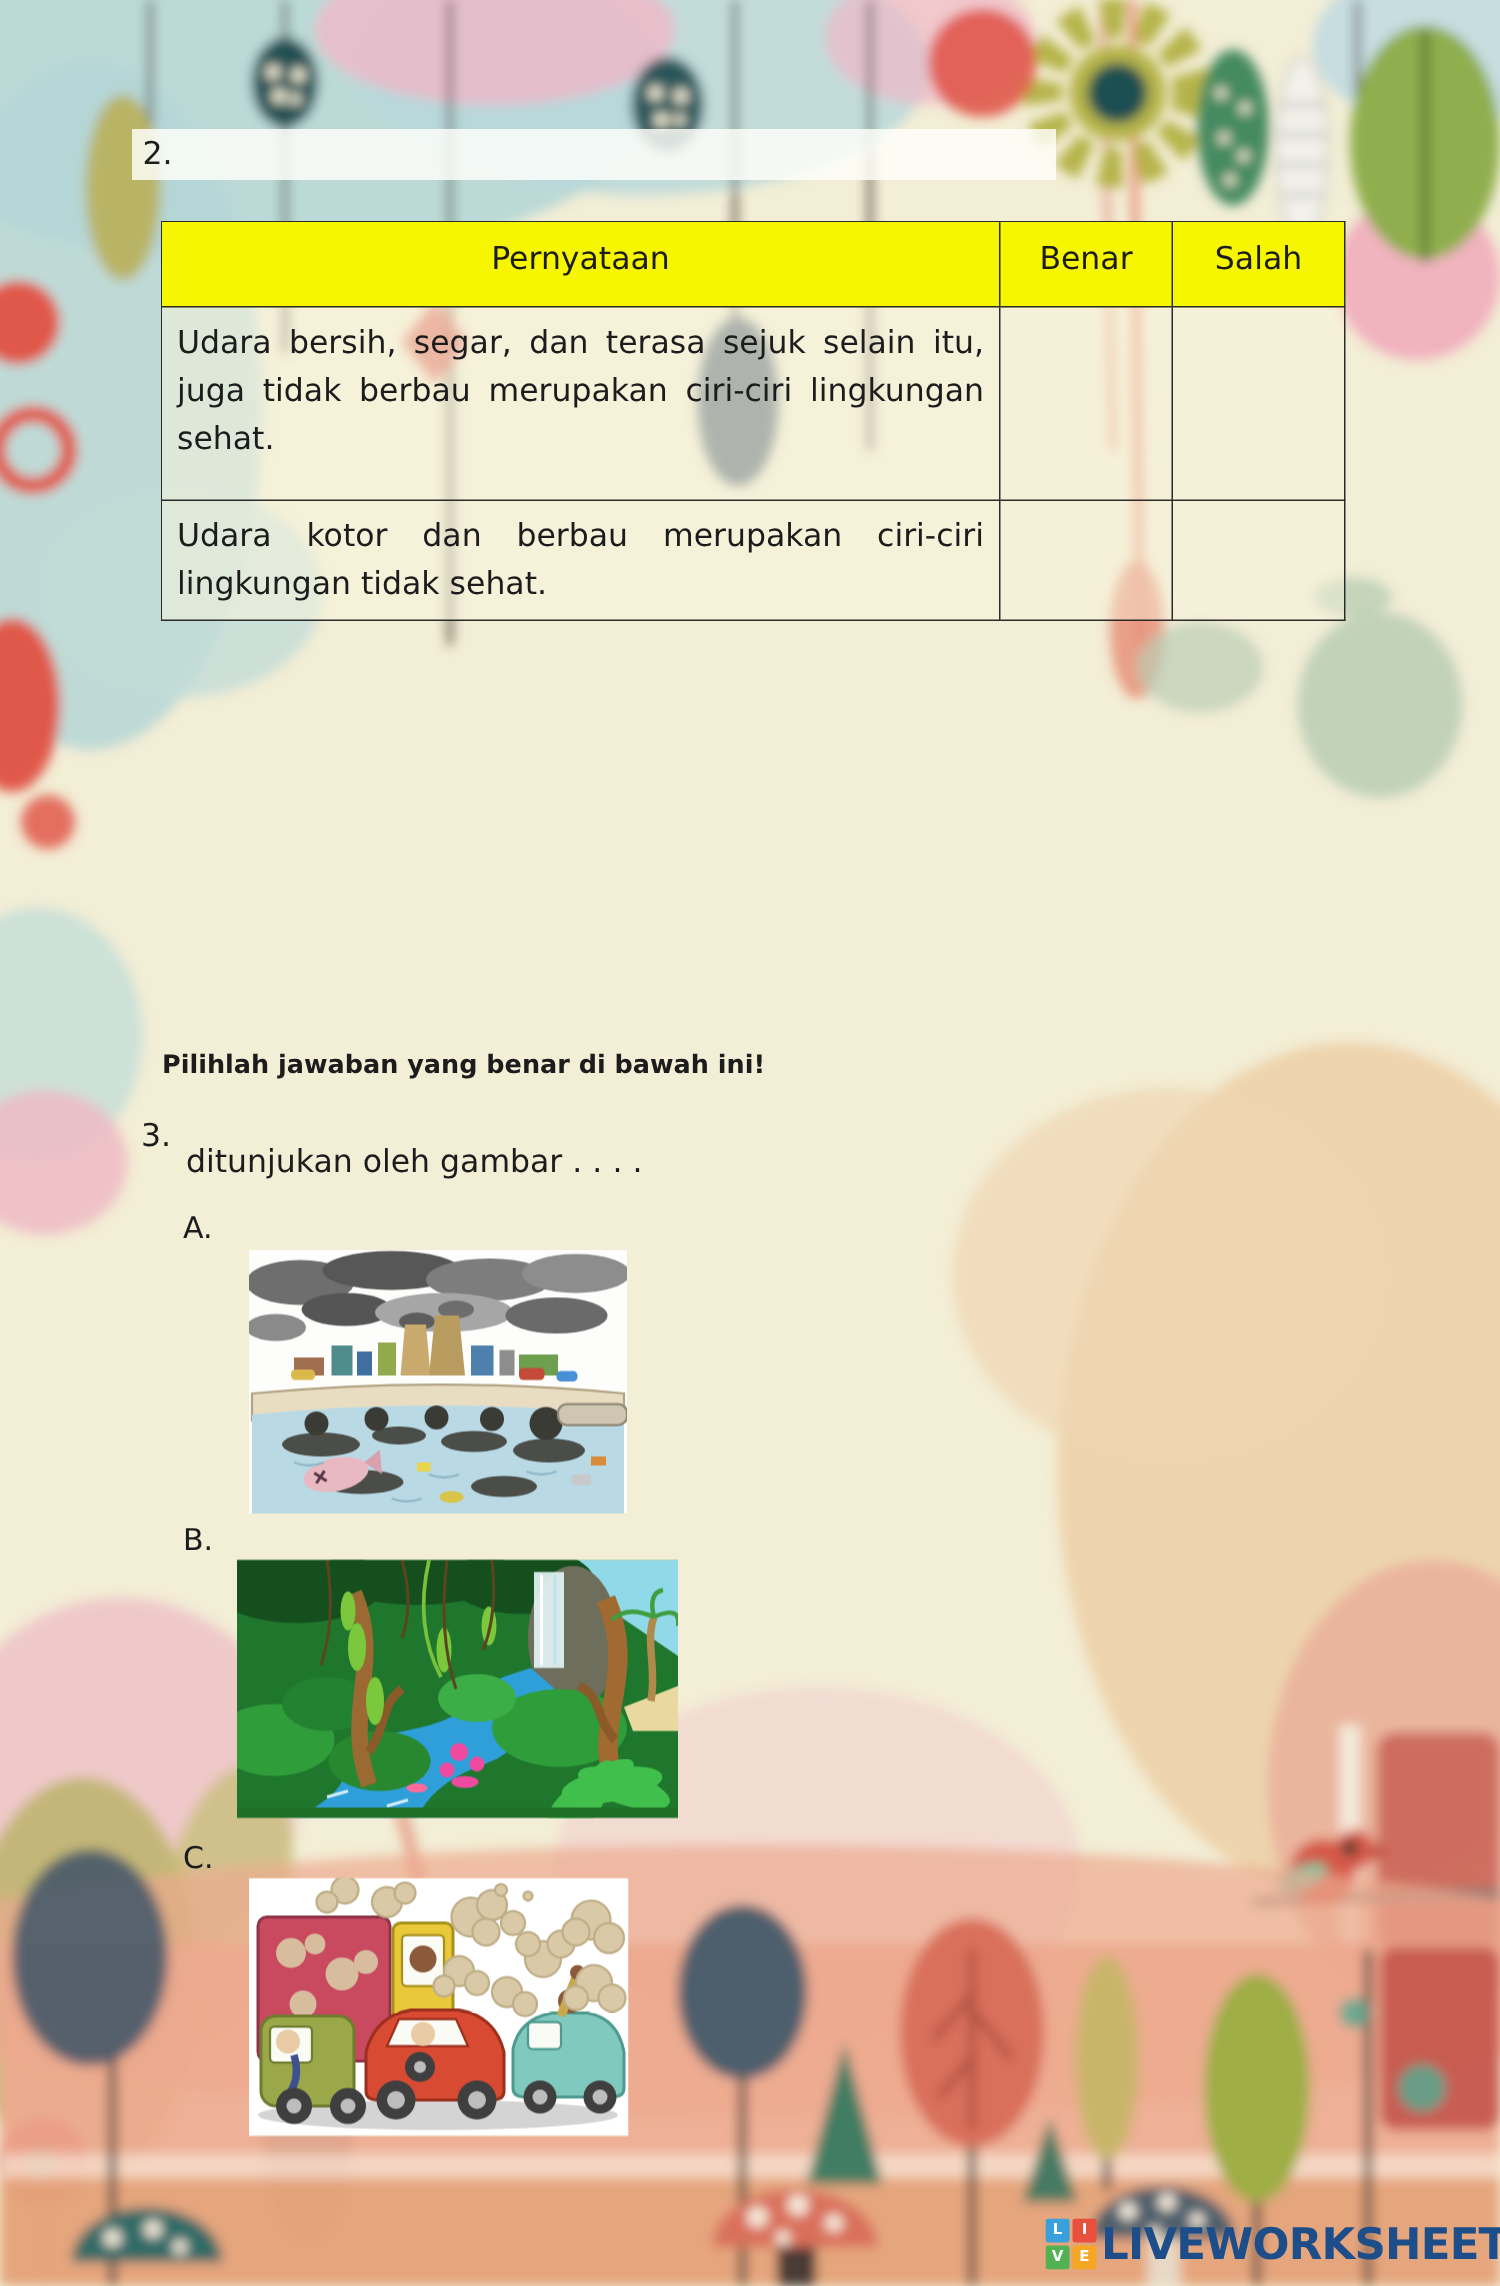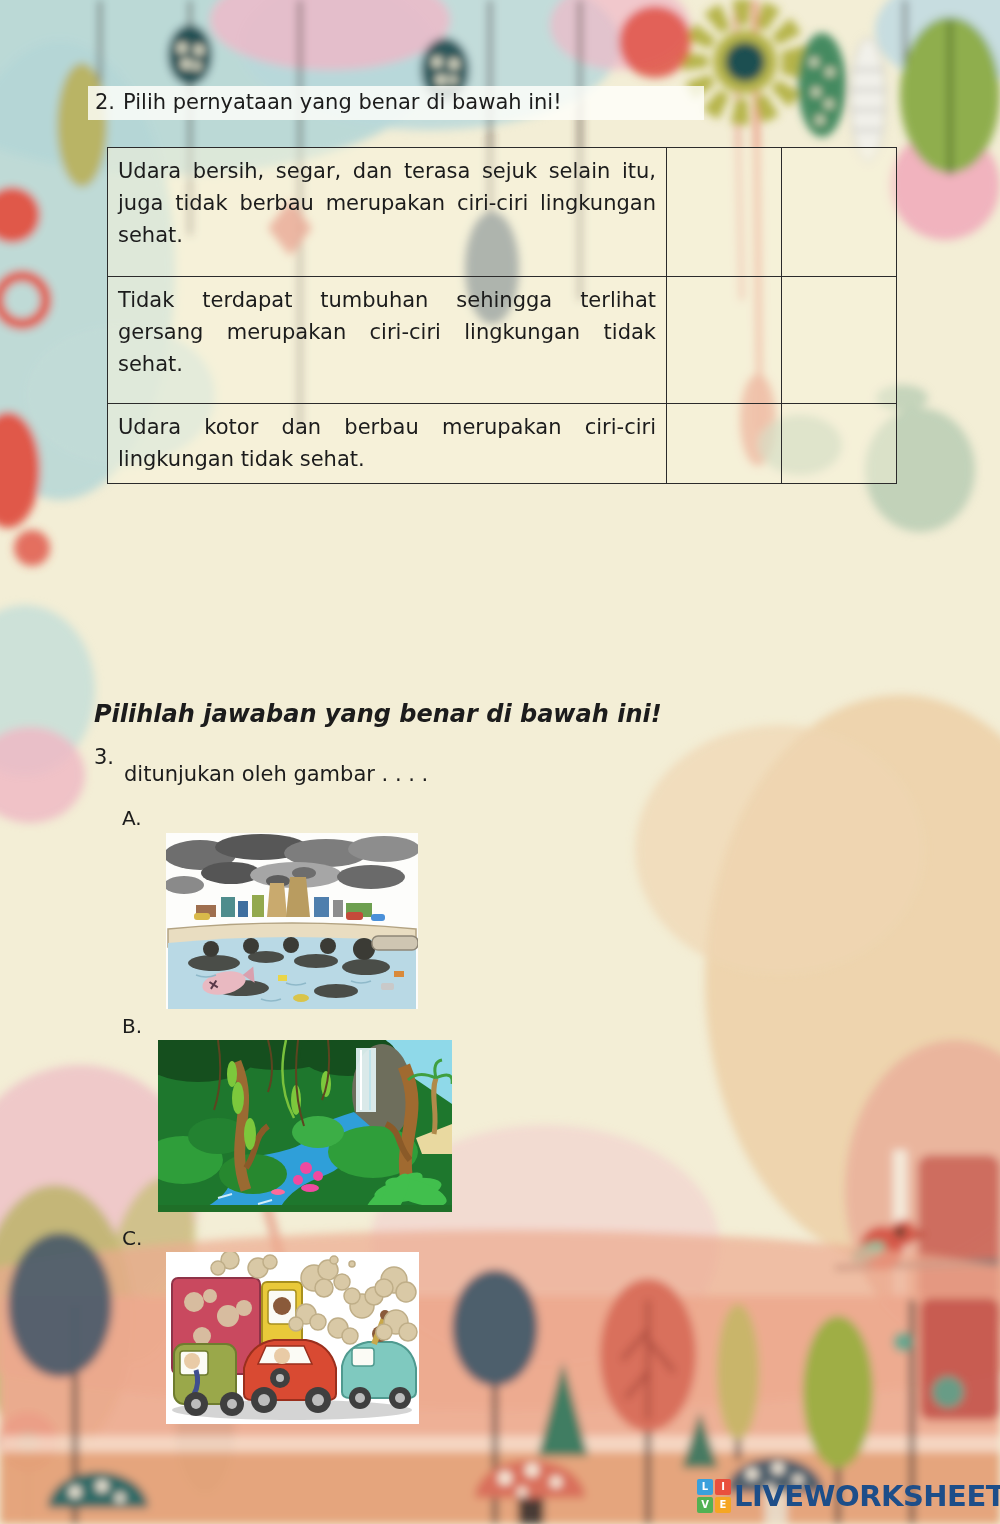--- a/index.html
+++ b/index.html
@@ -15,21 +15,21 @@
   
   .tbl{left:107px;top:147px;width:789px;}
   table{border-collapse:collapse;table-layout:fixed;width:789px;font-size:21px;}
   col.c-state{width:559px;} col.c-ans{width:115px;}
   th,td{border:1.5px solid #2b2b2b;box-sizing:border-box;vertical-align:top;}
   th{background:#f6f600;font-weight:normal;height:57px;text-align:center;padding-top:12px;}
   td.state{background:rgba(248,244,220,.55);padding:7px 10px 4px 10px;text-align:justify;line-height:1.53;}
   td.ans{background:rgba(248,244,220,.45);cursor:pointer;}
   tr.r1 td{height:129px;} tr.r2 td{height:127px;} tr.r3 td{height:98px;} tr.r4 td{height:80px;}
 
-  .instruction{left:94px;top:700px;font-size:24px;font-weight:bold;font-style:italic;}
+  .instruction{left:108px;top:700px;font-size:17px;font-weight:bold;}
 
   .q3{left:94px;top:742px;width:812px;font-size:21px;line-height:1.5;display:flex;}
   .q3-num{width:30px;flex:none;}
   .q3-text{flex:1;}
   .q3-line1{text-align:justify;text-align-last:justify;}
   .q3-line2{margin-top:17px;}
 
   .opt-label{font-size:20px;}
   .lbl-a{left:122px;top:806px;} .lbl-b{left:122px;top:1014px;} .lbl-c{left:122px;top:1226px;}
   .img-box{position:absolute;z-index:2;cursor:pointer;line-height:0;}
@@ -198,38 +198,37 @@
       <g fill="#f7ecdc">
           <circle cx="75" cy="1492" r="6"></circle>
           <circle cx="102" cy="1486" r="6"></circle>
           <circle cx="120" cy="1498" r="5"></circle>
         </g>
     </g>
   </svg>
 
   <div class="content q2-title">
     <span>2.</span>
-    <span>Pilih pernyataan yang benar di bawah ini!</span>
   </div>
 
   <div class="content tbl">
     <table>
       <colgroup>
           <col class="c-state">
           <col class="c-ans">
           <col class="c-ans">
         </colgroup>
       <tbody>
+          <tr>
+        <th>Pernyataan</th>
+        <th>Benar</th>
+        <th>Salah</th>
+      </tr>
       <tr class="r1">
         <td class="state">Udara bersih, segar, dan terasa sejuk selain itu, juga tidak berbau merupakan ciri-ciri lingkungan sehat.</td>
-        <td class="ans"></td>
-        <td class="ans"></td>
-      </tr>
-      <tr class="r2">
-        <td class="state">Tidak terdapat tumbuhan sehingga terlihat gersang merupakan ciri-ciri lingkungan tidak sehat.</td>
         <td class="ans"></td>
         <td class="ans"></td>
       </tr>
       <tr class="r4">
         <td class="state">Udara kotor dan berbau merupakan ciri-ciri lingkungan tidak sehat.</td>
         <td class="ans"></td>
         <td class="ans"></td>
       </tr>
     </tbody>
       </table>

